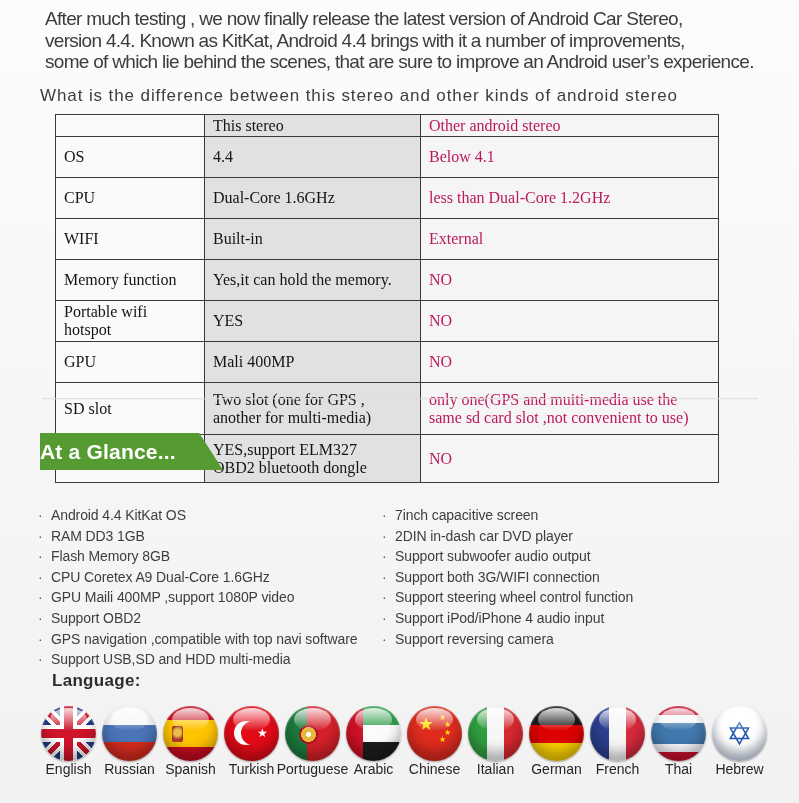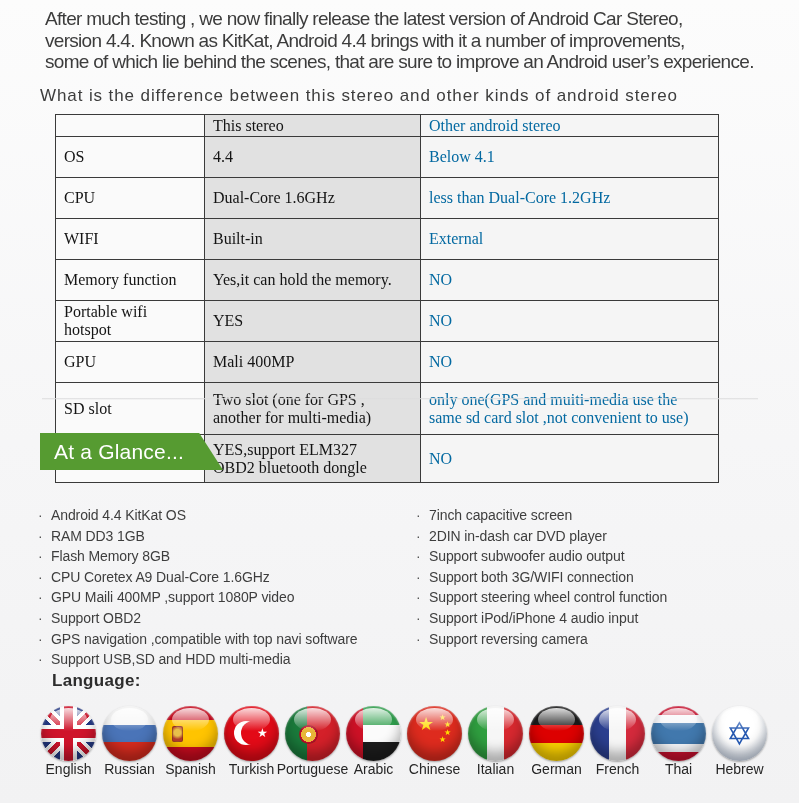--- a/index.html
+++ b/index.html
@@ -30,40 +30,40 @@
   }
   table.cmp td{
     border:1px solid #3a3a3a;
     padding:1px 8px;
     background:#fafafa;
     vertical-align:middle;
     white-space:pre-line;
     overflow:hidden;
   }
   table.cmp td.c-this{background:#e1e1e1;}
-  table.cmp td.c-other{background:#f5f5f5;color:#0369a1;}
+  table.cmp td.c-other{background:#f5f5f5;color:#be185d;}
   tr.r-hdr{height:22px;}
   tr.r-std{height:41px;}
   tr.r-sd{height:52px;}
   tr.r-obd{height:48px;}
   .table-sep{
     position:absolute;top:398px;left:42px;width:716px;height:2px;
     background:linear-gradient(180deg,#dcdcdd,rgba(220,220,221,0));
   }
   
   .glance-banner{
     position:absolute;top:433px;left:40px;width:183px;height:37px;
     clip-path:polygon(0 0,87% 0,100% 100%,0 100%);
-    color:#fff;font-weight:normal;font-size:21px;line-height:37px;
-    padding-left:14px;box-sizing:border-box;letter-spacing:0.2px;
+    color:#fff;font-weight:bold;font-size:21px;line-height:37px;
+    box-sizing:border-box;letter-spacing:0.2px;
   }
   
   .feat-col{position:absolute;top:489px;margin-top:16px;}
   .feat-left{left:38px;width:360px;}
-  .feat-right{left:416px;width:360px;}
+  .feat-right{left:382px;width:360px;}
   .feat-item{
     font-size:14px;line-height:20.6px;color:#3e3e3e;letter-spacing:-0.1px;
     white-space:nowrap;
   }
   .bullet{display:inline-block;width:13px;color:#555;text-align:left;}
   
   .lang-heading{
     position:absolute;top:671px;left:52px;
     font-size:17px;font-weight:bold;color:#2d2d2d;letter-spacing:0.3px;
   }

